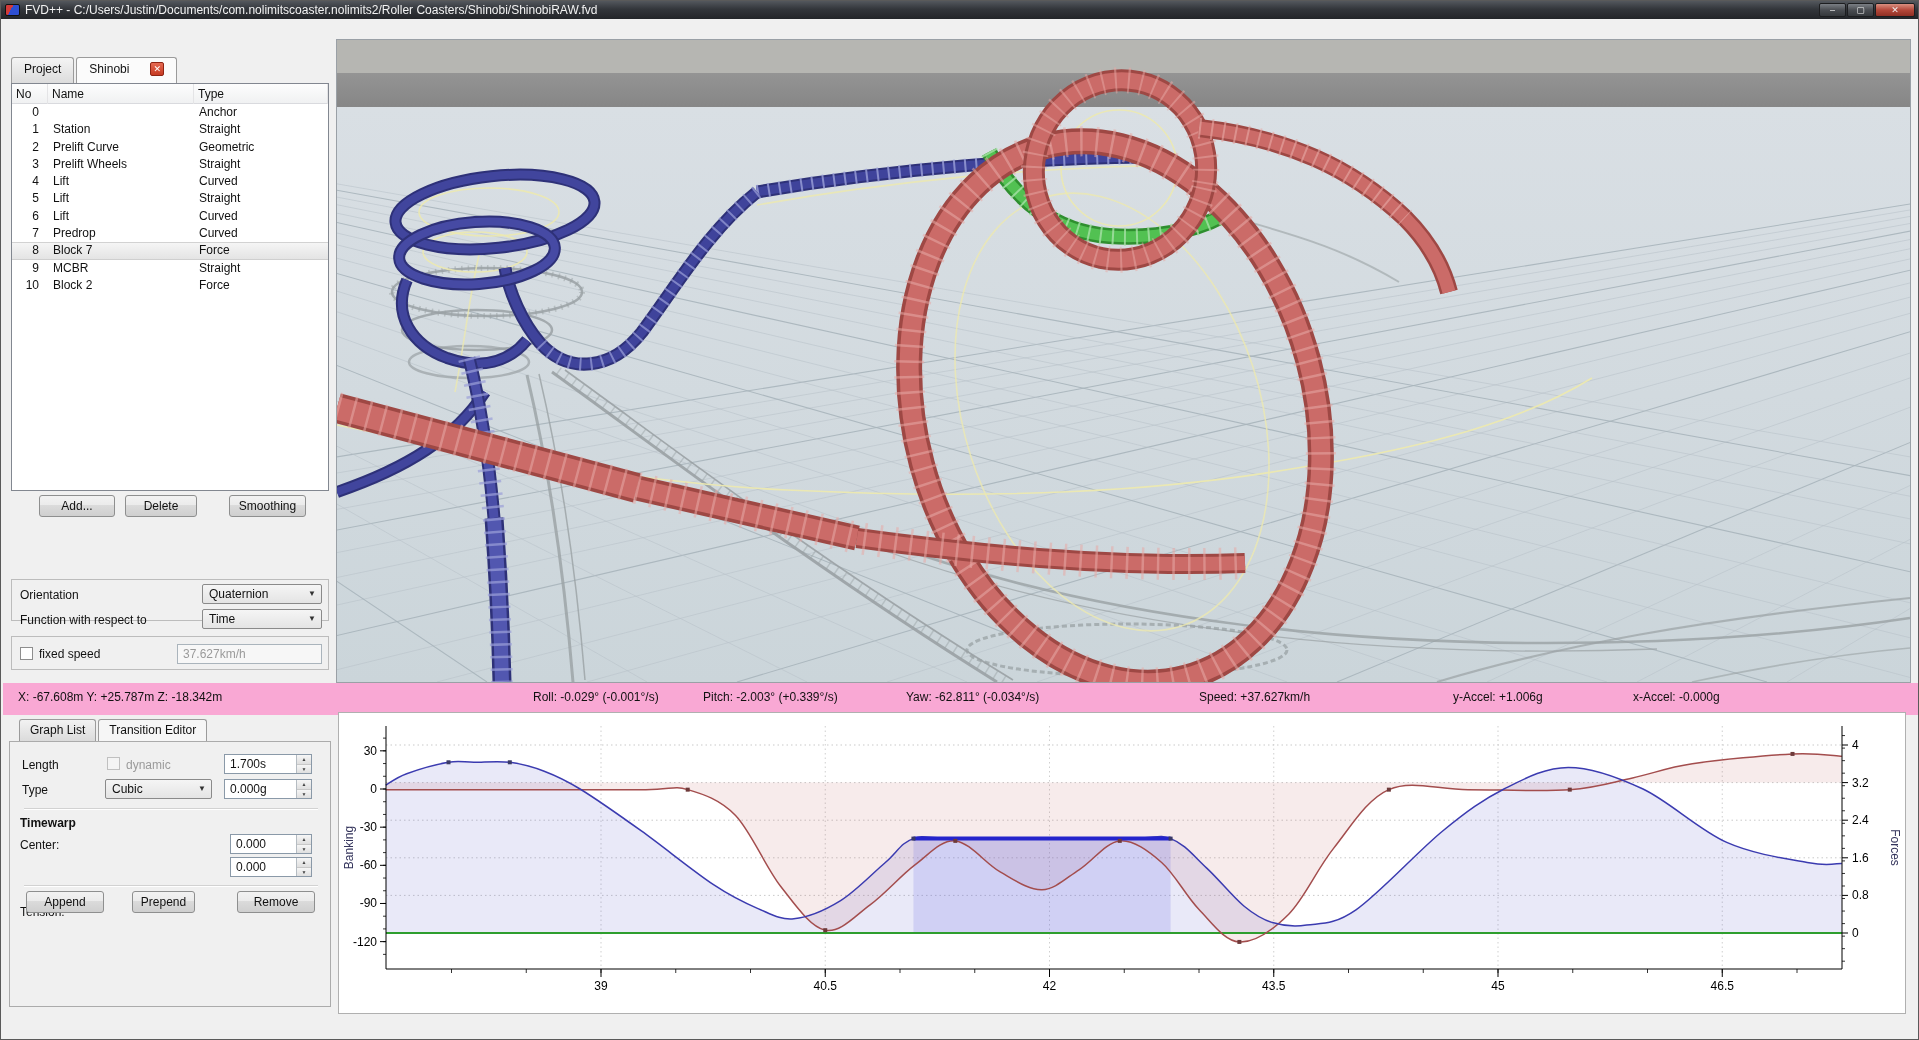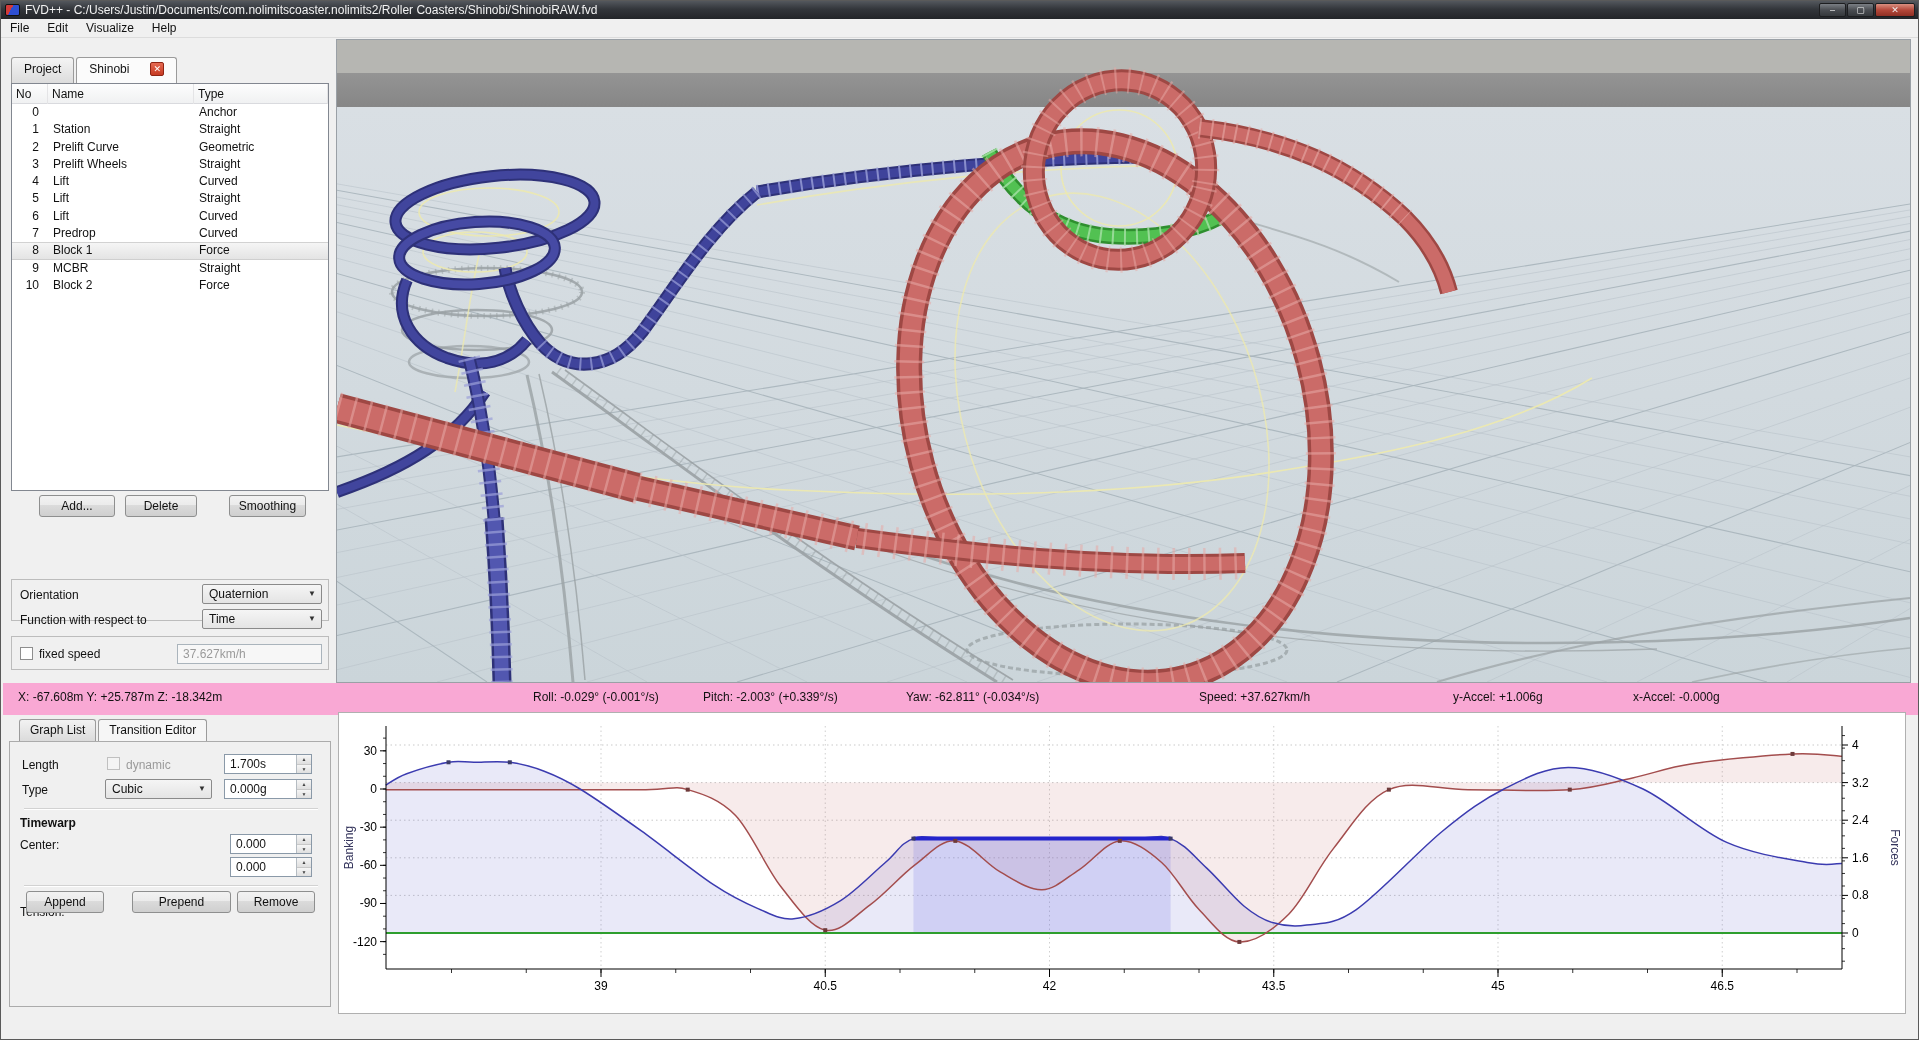--- a/index.html
+++ b/index.html
@@ -88,26 +88,20 @@
   <div id="titlebar">
     <div id="app-icon"></div>
     <span>FVD++ - C:/Users/Justin/Documents/com.nolimitscoaster.nolimits2/Roller Coasters/Shinobi/ShinobiRAW.fvd</span>
     <div id="win-btns">
       <div class="wbtn">–</div>
       <div class="wbtn">▢</div>
       <div class="wbtn close">✕</div>
     </div>
   </div>
 
-  <div id="menubar">
-    <div class="menu-item">File</div>
-    <div class="menu-item">Edit</div>
-    <div class="menu-item">Visualize</div>
-    <div class="menu-item">Help</div>
-  </div>
 
   <div id="tabbar">
     <div class="tab">Project</div>
     <div class="tab active">
       <span>Shinobi</span>
       <span class="tab-close">✕</span>
     </div>
   </div>
 
   <div id="seclist">
@@ -152,21 +146,21 @@
           <div class="nm">Lift</div>
           <div class="tp">Curved</div>
         </div>
         <div class="lrow">
           <div class="no">7</div>
           <div class="nm">Predrop</div>
           <div class="tp">Curved</div>
         </div>
         <div class="lrow sel">
           <div class="no">8</div>
-          <div class="nm">Block 1</div>
+          <div class="nm">Block 7</div>
           <div class="tp">Force</div>
         </div>
         <div class="lrow">
           <div class="no">9</div>
           <div class="nm">MCBR</div>
           <div class="tp">Straight</div>
         </div>
         <div class="lrow">
           <div class="no">10</div>
           <div class="nm">Block 2</div>
@@ -382,21 +376,21 @@
     <span class="ilabel" style="left:10px;top:119px;margin-top:44px;">Tension:</span>
     <div class="spin" style="left:220px;top:115px;width:82px;">
       <span>0.000</span>
       <span class="ud">
           <div>▲</div>
           <div>▼</div>
         </span>
     </div>
     <div class="sepline" style="top:143px;"></div>
     <div class="btn" style="left:16px;top:149px;width:78px;">Append</div>
-    <div class="btn" style="left:122px;top:149px;width:99px;">Prepend</div>
+    <div class="btn" style="left:122px;top:149px;width:63px;">Prepend</div>
     <div class="btn" style="left:227px;top:149px;width:78px;">Remove</div>
   </div>
 
   <div id="graphpanel">
     <svg id="chart-svg" width="1566" height="300" viewBox="0 0 1566 300">
         <line x1="47" x2="1503" y1="32" y2="32" stroke="#c9c9c9" stroke-width="1" stroke-dasharray="1.5,3"></line>
         <line x1="47" x2="1503" y1="69.6" y2="69.6" stroke="#c9c9c9" stroke-width="1" stroke-dasharray="1.5,3"></line>
         <line x1="47" x2="1503" y1="107.2" y2="107.2" stroke="#c9c9c9" stroke-width="1" stroke-dasharray="1.5,3"></line>
         <line x1="47" x2="1503" y1="144.8" y2="144.8" stroke="#c9c9c9" stroke-width="1" stroke-dasharray="1.5,3"></line>
         <line x1="47" x2="1503" y1="182.4" y2="182.4" stroke="#c9c9c9" stroke-width="1" stroke-dasharray="1.5,3"></line>

